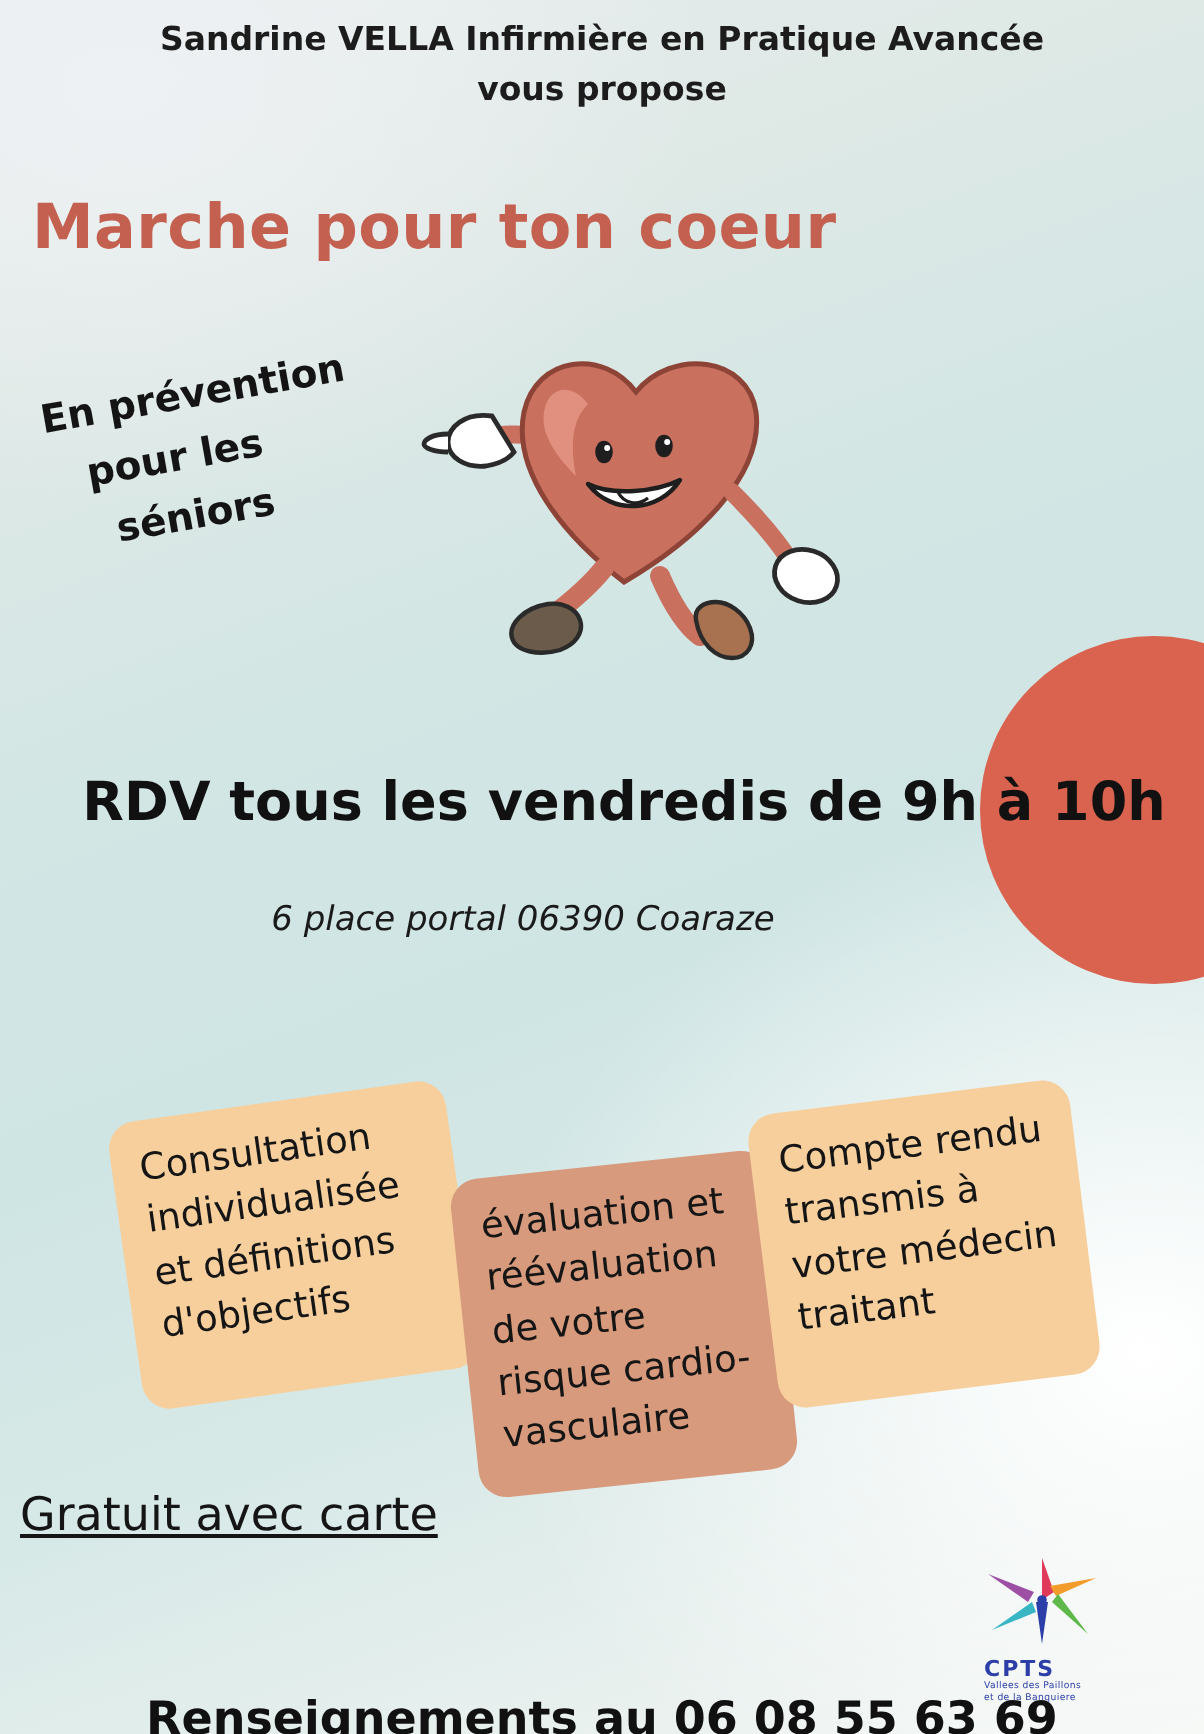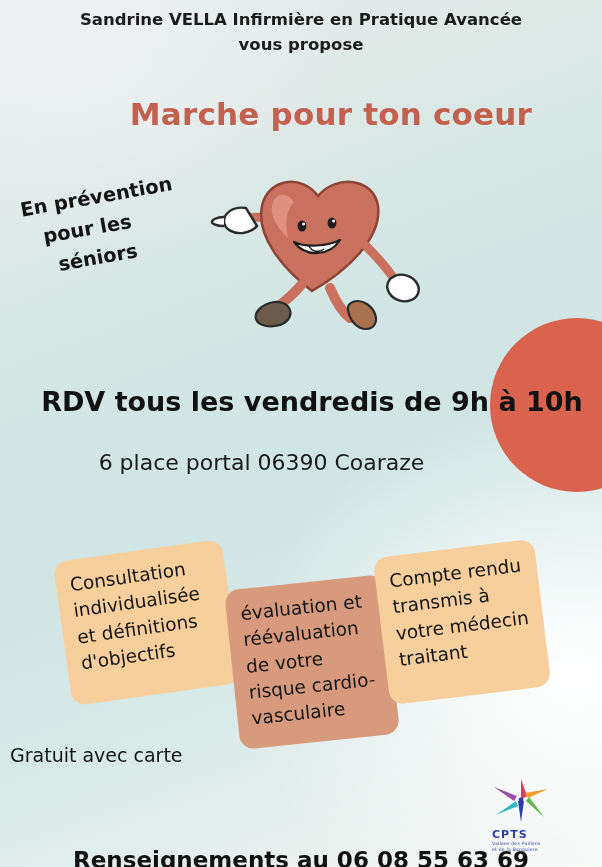--- a/index.html
+++ b/index.html
@@ -42,23 +42,23 @@
     font-weight: bold;
     font-size: 16.5px;
     color: #1c1c1c;
     line-height: 1.5;
   }
   .header .line2 { display: block; }
 
   .title {
     position: absolute;
     top: 96px;
-    left: 0;
+    left: 16px;
     width: 532px;
-    text-align: right;
+    text-align: left;
     font-size: 31px;
     font-weight: bold;
     color: #c4604f;
     letter-spacing: 0.2px;
   }
 
   
   .prevention {
     position: absolute;
     left: 18px;
@@ -93,22 +93,23 @@
     font-size: 27px;
     font-weight: bold;
     color: #111111;
   }
   .address {
     position: absolute;
     top: 450px;
     left: 0;
     width: 523px;
     text-align: center;
-    font-size: 22px;
+    font-size: 17px;
     color: #1a1a1a;
+    font-style: italic;
   }
 
   
   .box {
     position: absolute;
     border-radius: 14px;
     font-size: 18.5px;
     color: #151515;
     line-height: 1.42;
     padding: 12px 14px;
@@ -136,23 +137,24 @@
     width: 162px;
     height: 148px;
     background: #f6cf9d;
     transform: rotate(-7deg);
   }
 
   .free-note {
     position: absolute;
     left: 10px;
     top: 742px;
-    font-size: 19px;
+    font-size: 23px;
     color: #151515;
     line-height: 1.45;
+    text-decoration: underline;
   }
 
   .phone {
     position: absolute;
     left: 0;
     top: 820px;
     width: 602px;
     text-align: center;
     font-size: 23px;
     font-weight: bold;

